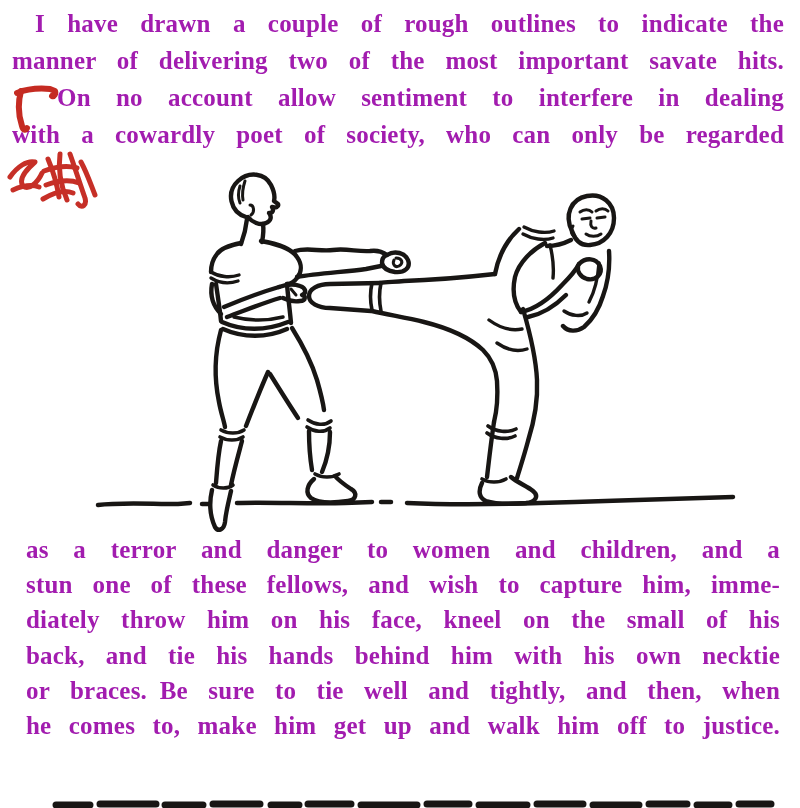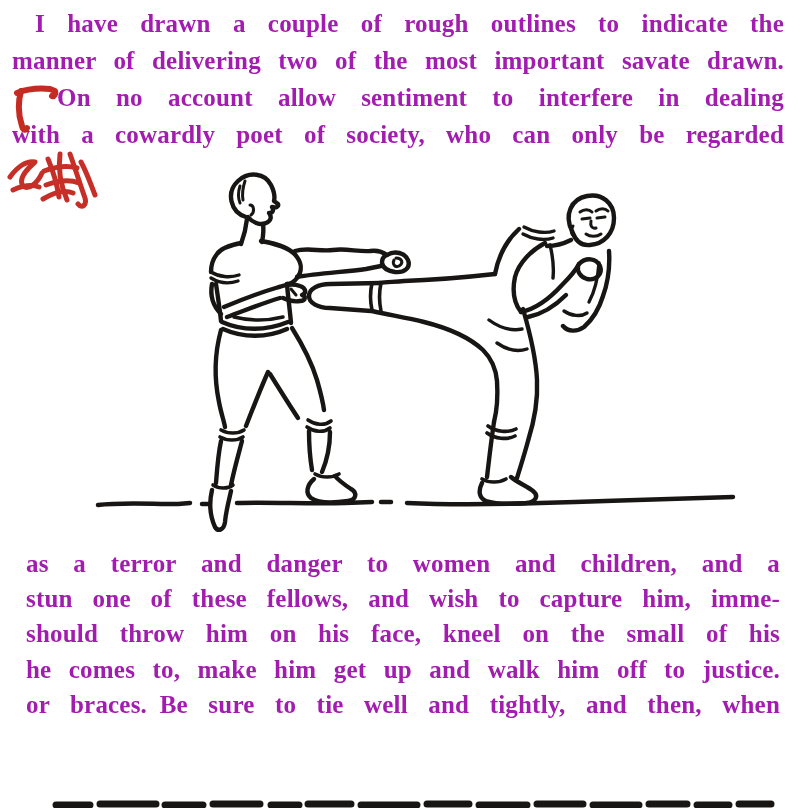--- a/index.html
+++ b/index.html
@@ -6,39 +6,39 @@
   body{
     width:800px;height:808px;position:relative;background:#ffffff;
     font-family:"Liberation Serif", serif;overflow:hidden;
   }
   .page{position:absolute;inset:0;background:#ffffff;color:#181614;}
   .para{
     position:absolute;font-weight:700;font-size:25px;color:#a21caf;
     letter-spacing:0.2px;word-spacing:2px;
   }
   .para-top{top:5px;left:12px;width:772px;line-height:37px;}
-  .para-bottom{top:546px;left:26px;width:754px;line-height:35.2px;}
+  .para-bottom{top:532px;left:26px;width:754px;line-height:35.2px;}
   .line{
     text-align:justify;text-align-last:justify;
     -moz-text-align-last:justify;text-justify:inter-word;
   }
   .indent-a{padding-left:23px;}
   .indent-b{padding-left:45px;}
   .italic{}
   svg.art{position:absolute;left:0;top:0;width:800px;height:808px;pointer-events:none;}
   svg.art g{fill:none;stroke-linecap:round;stroke-linejoin:round;}
 </style>
 </head>
 <body>
 
 <div class="page">
 
   <section class="para para-top">
     <div class="line indent-a">I have drawn a couple of rough outlines to indicate the</div>
-    <div class="line"><span>manner of delivering two of the most important </span><span class="italic">savate</span><span> drawn.</span></div>
+    <div class="line"><span>manner of delivering two of the most important </span><span class="italic">savate</span><span> hits.</span></div>
     <div class="line indent-b">On no account allow sentiment to interfere in dealing</div>
     <div class="line">with a cowardly poet of society, who can only be regarded</div>
   </section>
 
   <svg class="art" viewBox="0 0 800 808" role="img" aria-label="Rough outline drawing of two savate fighters: the left man stands in wide stance throwing a straight punch while catching his opponent's foot; the right man leans far back delivering a high side kick, arms guarding his face.">
 
     <g stroke-width="6" opacity="0.95" stroke="#c22017">
       <path d="M 17 93 C 27 89, 39 88, 50 89 L 55 91 C 56 94, 54 97, 52 96"></path>
       <path d="M 21 91 C 18 102, 18 114, 22 126 C 23 130, 26 131, 27 128"></path>
     </g>
@@ -159,18 +159,19 @@
     </g>
 
     <g stroke-width="7" stroke-linecap="butt" stroke="#181614">
       <path d="M 56 805 H 90 M 100 804 H 156 M 165 805 H 203 M 213 804 H 260 M 271 805 H 299 M 308 804 H 351 M 361 805 H 417 M 427 804 H 469 M 479 805 H 527 M 537 804 H 583 M 593 805 H 639 M 649 804 H 687 M 697 805 H 729 M 739 804 H 771"></path>
     </g>
   </svg>
 
   <section class="para para-bottom">
     <div class="line">as a terror and danger to women and children, and a</div>
     <div class="line">stun one of these fellows, and wish to capture him, imme-</div>
-    <div class="line">should throw him on his face, kneel on the small of his</div>
+    <div class="line">diately throw him on his face, kneel on the small of his</div>
+    <div class="line">back, and tie his hands behind him with his own necktie</div>
+    <div class="line">or braces. Be sure to tie well and tightly, and then, when</div>
     <div class="line">he comes to, make him get up and walk him off to justice.</div>
-    <div class="line">or braces. Be sure to tie well and tightly, and then, when</div>
   </section>
 
 </div>
 
 </body></html>

